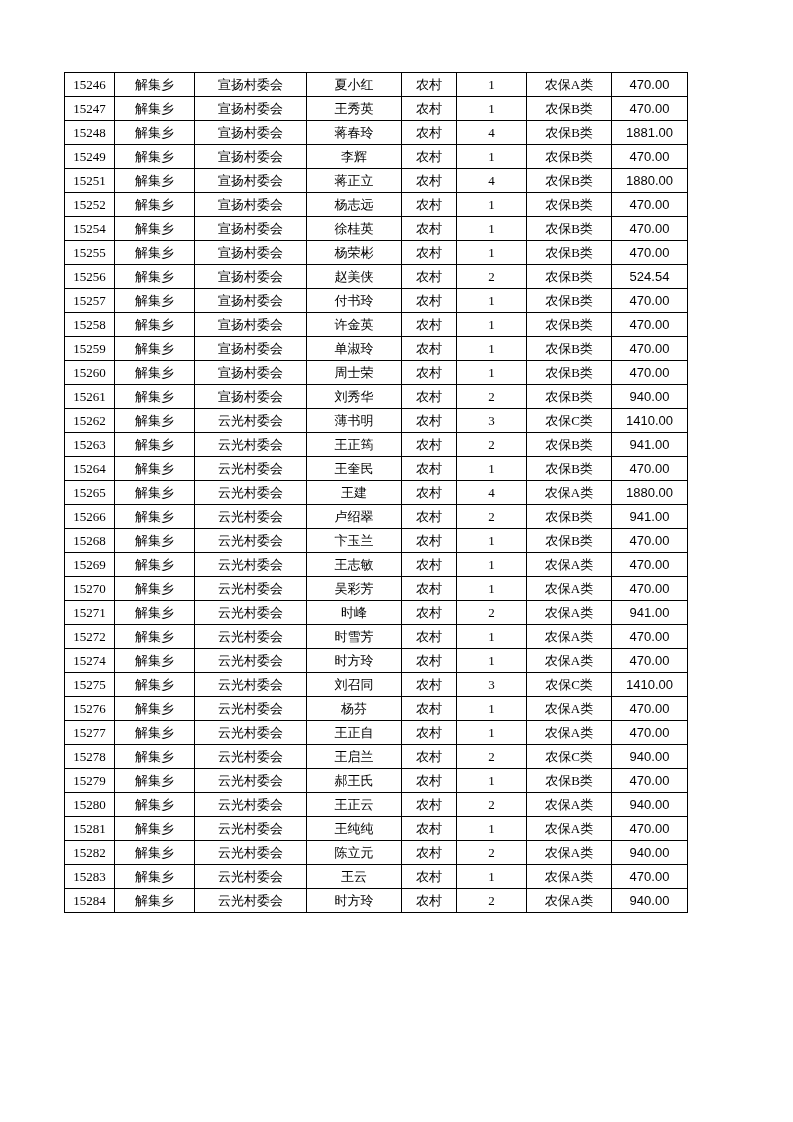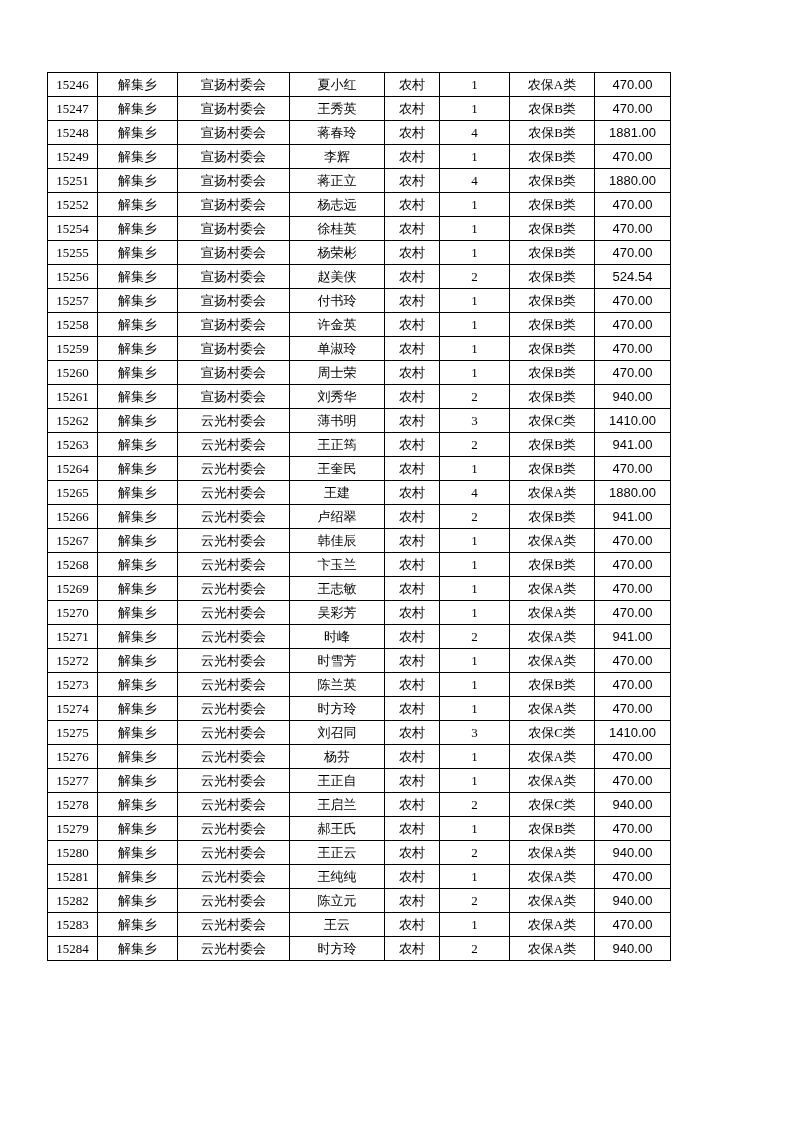--- a/index.html
+++ b/index.html
@@ -9,21 +9,21 @@
   }
   .page {
     position: relative;
     width: 793px;
     height: 1122px;
     background: #ffffff;
     overflow: hidden;
   }
   table.subsidy-table {
     position: absolute;
-    left: 47px;
+    left: 64px;
     top: 72px;
     width: 623px;
     border-collapse: collapse;
     table-layout: fixed;
     padding-left: 44px;
   }
   table.subsidy-table td {
     border: 1px solid #000000;
     height: 24px;
     font-size: 13px;
@@ -253,30 +253,20 @@
           <td class="col-id">15266</td>
           <td class="col-township">解集乡</td>
           <td class="col-committee">云光村委会</td>
           <td class="col-name">卢绍翠</td>
           <td class="col-residence">农村</td>
           <td class="col-count">2</td>
           <td class="col-category">农保B类</td>
           <td class="col-amount">941.00</td>
         </tr>
         <tr>
-          <td class="col-id">15267</td>
-          <td class="col-township">解集乡</td>
-          <td class="col-committee">云光村委会</td>
-          <td class="col-name">韩佳辰</td>
-          <td class="col-residence">农村</td>
-          <td class="col-count">1</td>
-          <td class="col-category">农保A类</td>
-          <td class="col-amount">470.00</td>
-        </tr>
-        <tr>
           <td class="col-id">15268</td>
           <td class="col-township">解集乡</td>
           <td class="col-committee">云光村委会</td>
           <td class="col-name">卞玉兰</td>
           <td class="col-residence">农村</td>
           <td class="col-count">1</td>
           <td class="col-category">农保B类</td>
           <td class="col-amount">470.00</td>
         </tr>
         <tr>
@@ -310,30 +300,20 @@
           <td class="col-amount">941.00</td>
         </tr>
         <tr>
           <td class="col-id">15272</td>
           <td class="col-township">解集乡</td>
           <td class="col-committee">云光村委会</td>
           <td class="col-name">时雪芳</td>
           <td class="col-residence">农村</td>
           <td class="col-count">1</td>
           <td class="col-category">农保A类</td>
-          <td class="col-amount">470.00</td>
-        </tr>
-        <tr>
-          <td class="col-id">15273</td>
-          <td class="col-township">解集乡</td>
-          <td class="col-committee">云光村委会</td>
-          <td class="col-name">陈兰英</td>
-          <td class="col-residence">农村</td>
-          <td class="col-count">1</td>
-          <td class="col-category">农保B类</td>
           <td class="col-amount">470.00</td>
         </tr>
         <tr>
           <td class="col-id">15274</td>
           <td class="col-township">解集乡</td>
           <td class="col-committee">云光村委会</td>
           <td class="col-name">时方玲</td>
           <td class="col-residence">农村</td>
           <td class="col-count">1</td>
           <td class="col-category">农保A类</td>

